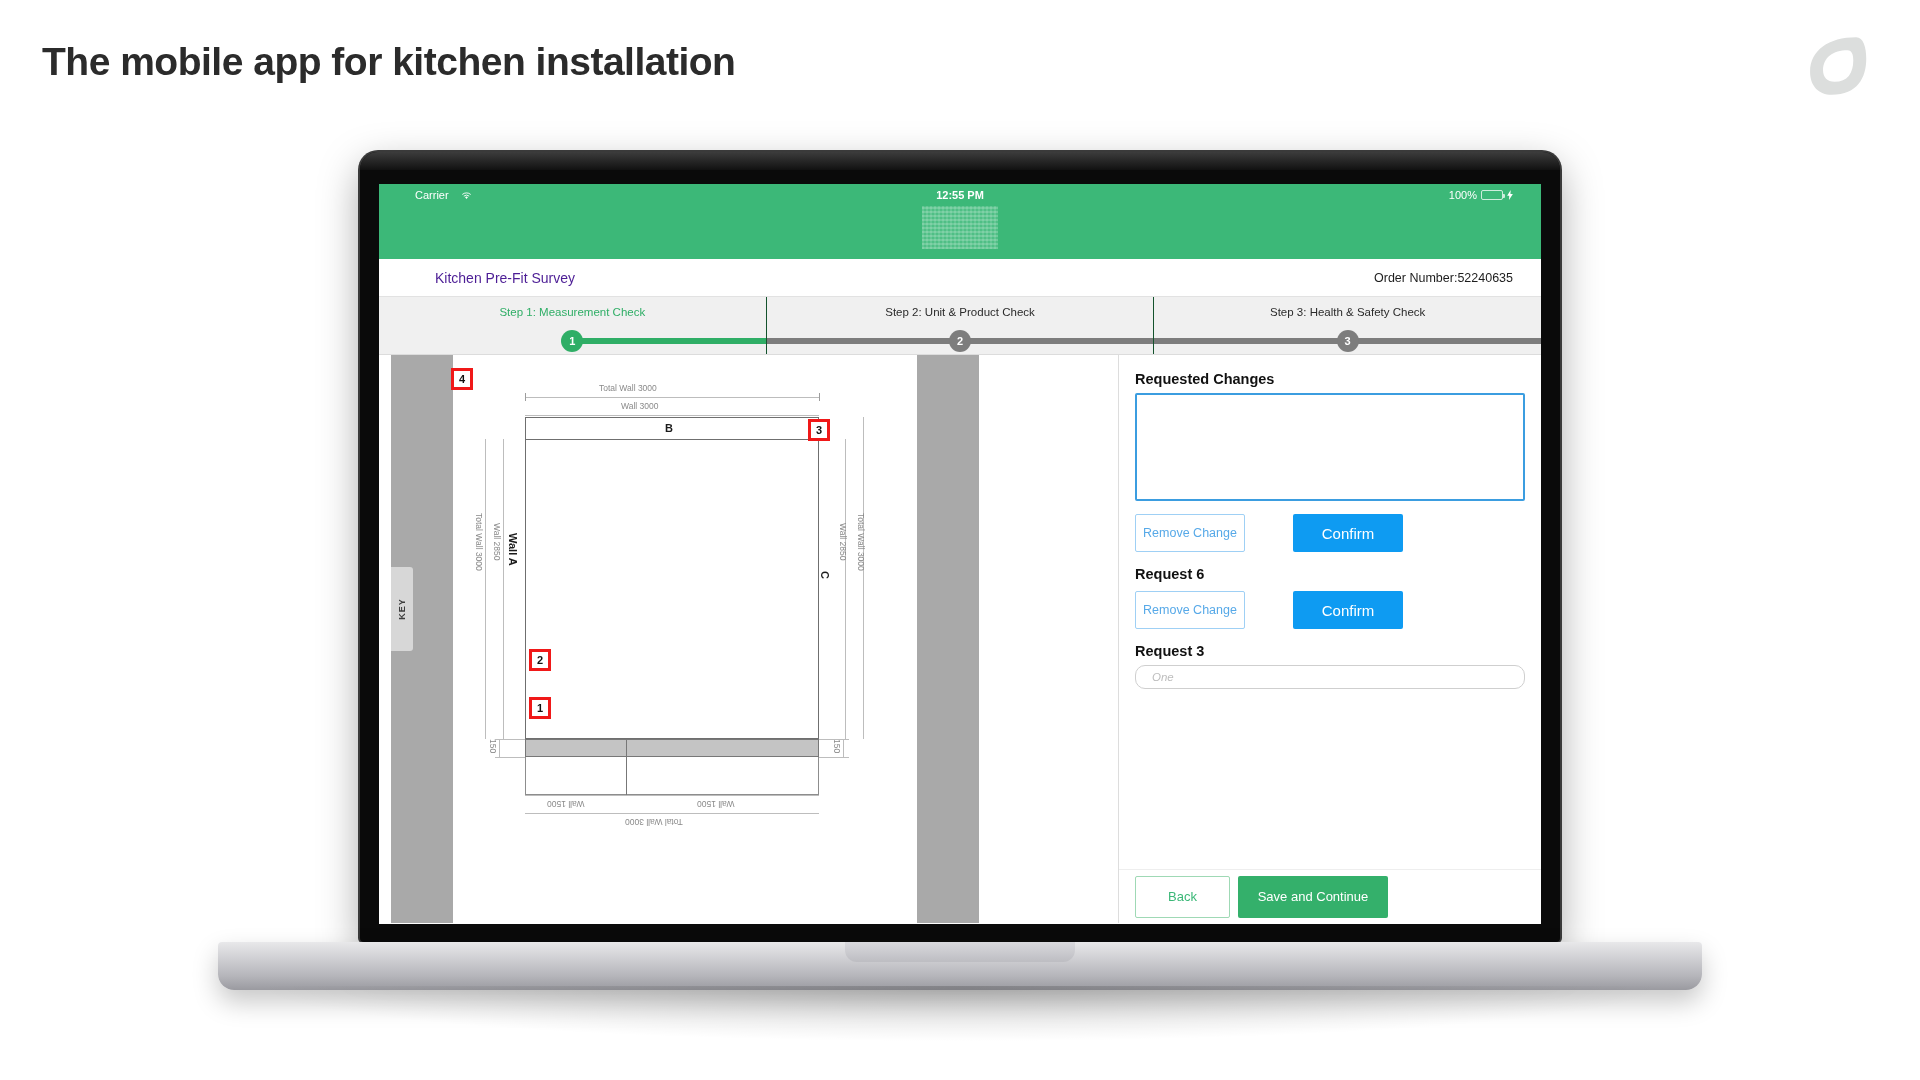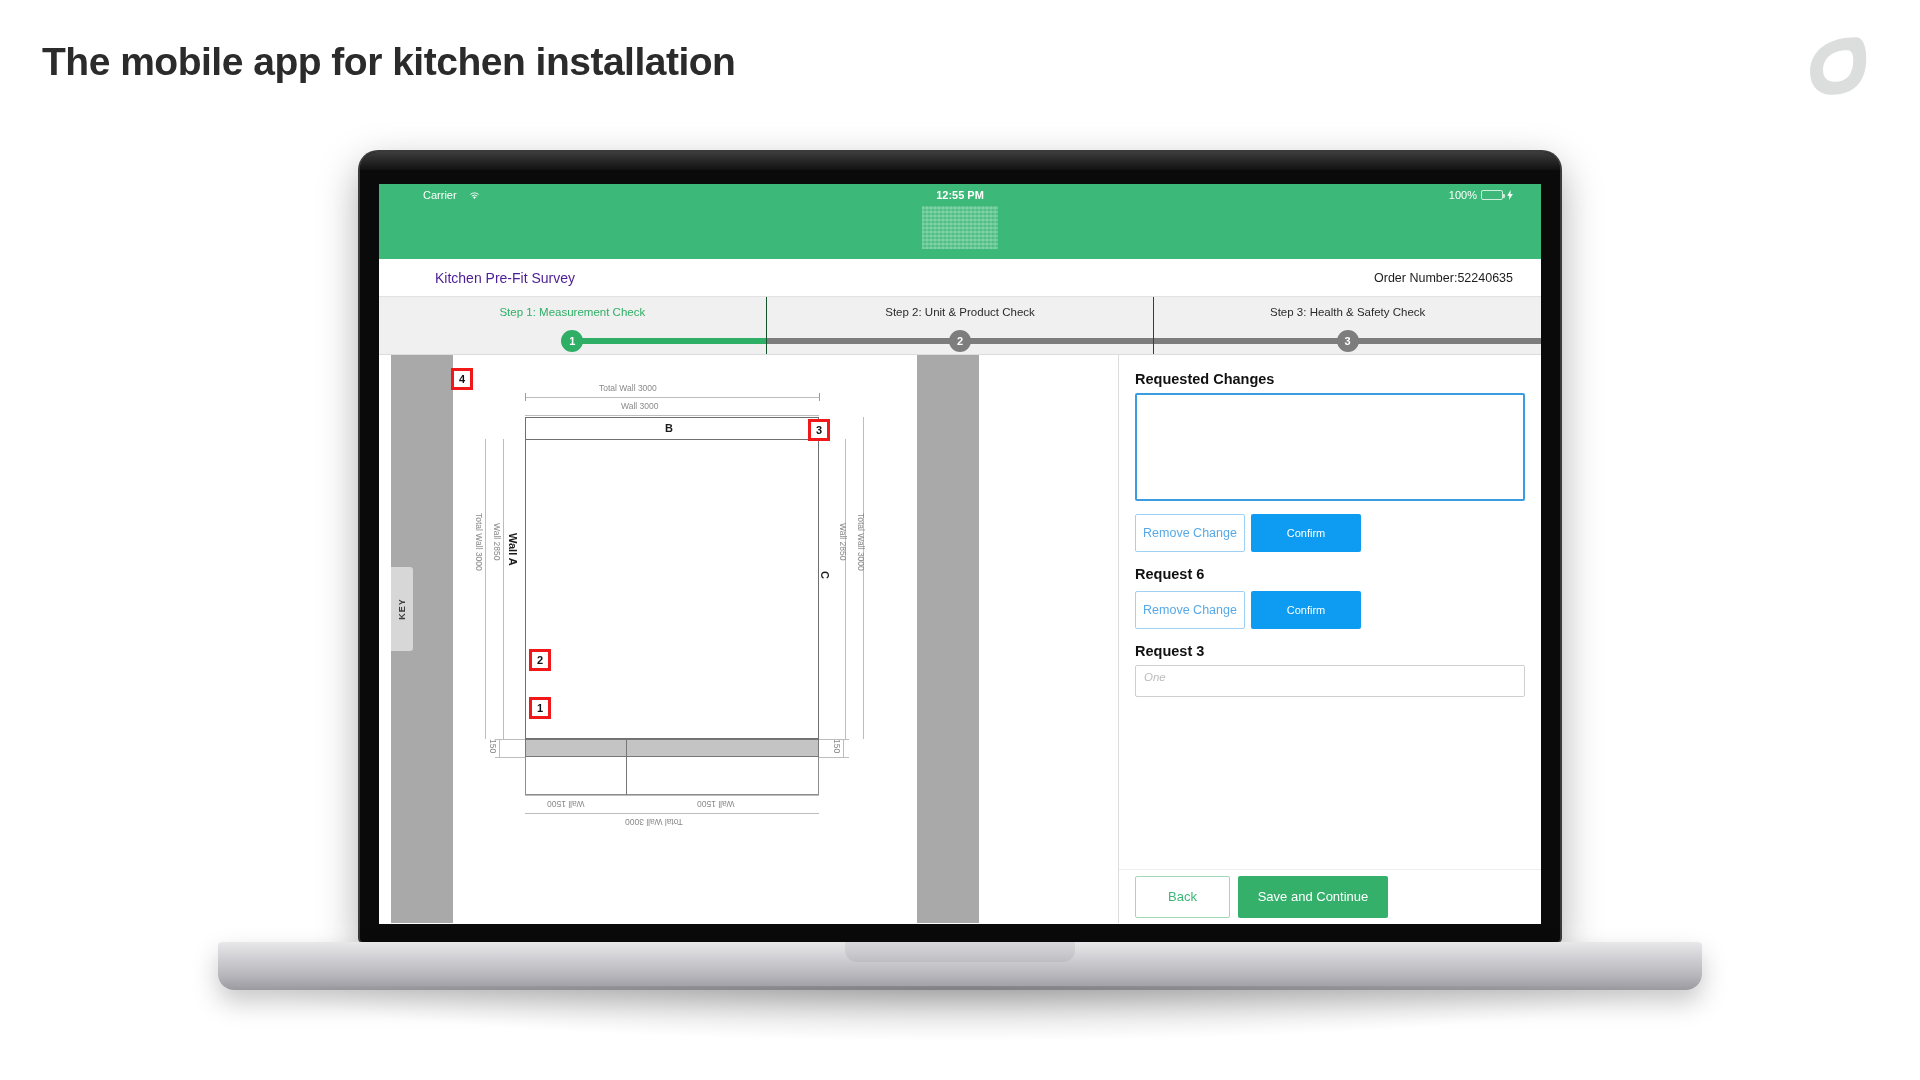--- a/index.html
+++ b/index.html
@@ -71,21 +71,21 @@
 
   
   #status-bar {
     position: relative;
     height: 22px;
     background: #3cb878;
     color: #ffffff;
     font-size: 11px;
     display: flex; align-items: center;
   }
-  #status-carrier { position: absolute; left: 44px; display: flex; align-items: center; gap: 12px; }
+  #status-carrier { position: absolute; left: 36px; display: flex; align-items: center; gap: 12px; }
   #status-time { position: absolute; left: 0; right: 0; text-align: center; font-weight: bold; }
   #status-right { position: absolute; right: 28px; display: flex; align-items: center; gap: 4px; }
   .battery-shell {
     width: 22px; height: 10px; border: 1px solid rgba(255,255,255,.75);
     border-radius: 2px; position: relative;
   }
   .battery-shell::after {
     content:''; position:absolute; right:-3px; top:3px; width:2px; height:4px;
     background: rgba(255,255,255,.75); border-radius: 0 1px 1px 0;
   }
@@ -233,26 +233,27 @@
   .btn-row { display: flex; gap: 6px; margin: 9px 0 14px 0; }
   .btn-remove {
     flex: 0 0 110px; height: 38px;
     border: 1px solid #9fd0f5; background: #ffffff; color: #57a9e8;
     font-size: 12.5px; border-radius: 2px; cursor: pointer;
     font-family: "Liberation Sans", sans-serif;
   }
   .btn-confirm {
     flex: 0 0 110px; height: 38px;
     border: none; background: #0e9bf2; color: #ffffff;
-    font-size: 11px; border-radius: 2px; cursor: pointer;
-    font-family: "Liberation Sans", sans-serif;
+    font-size: 15px; border-radius: 2px; cursor: pointer;
+    font-family: "Liberation Sans", sans-serif;
+    margin-left: 42px;
   }
   #request3-stub {
-    width: 100%; height: 32px; border: 1px solid #cfcfcf; border-radius: 2px;
-    background: #ffffff; font-size: 11.5px; color: #bdbdbd; padding: 5px 8px;
+    width: 100%; height: 24px; border: 1px solid #cfcfcf; border-radius: 10px;
+    background: #ffffff; font-size: 11.5px; color: #bdbdbd; padding: 5px 16px;
     overflow: hidden; font-style: italic;
   }
   #bottom-bar {
     position: absolute; left: 0; right: 0; bottom: 0;
     height: 54px; background: #ffffff;
     display: flex; align-items: center; gap: 8px;
     padding: 0 16px;
     border-top: 1px solid #eeeeee;
   }
   #btn-back {

